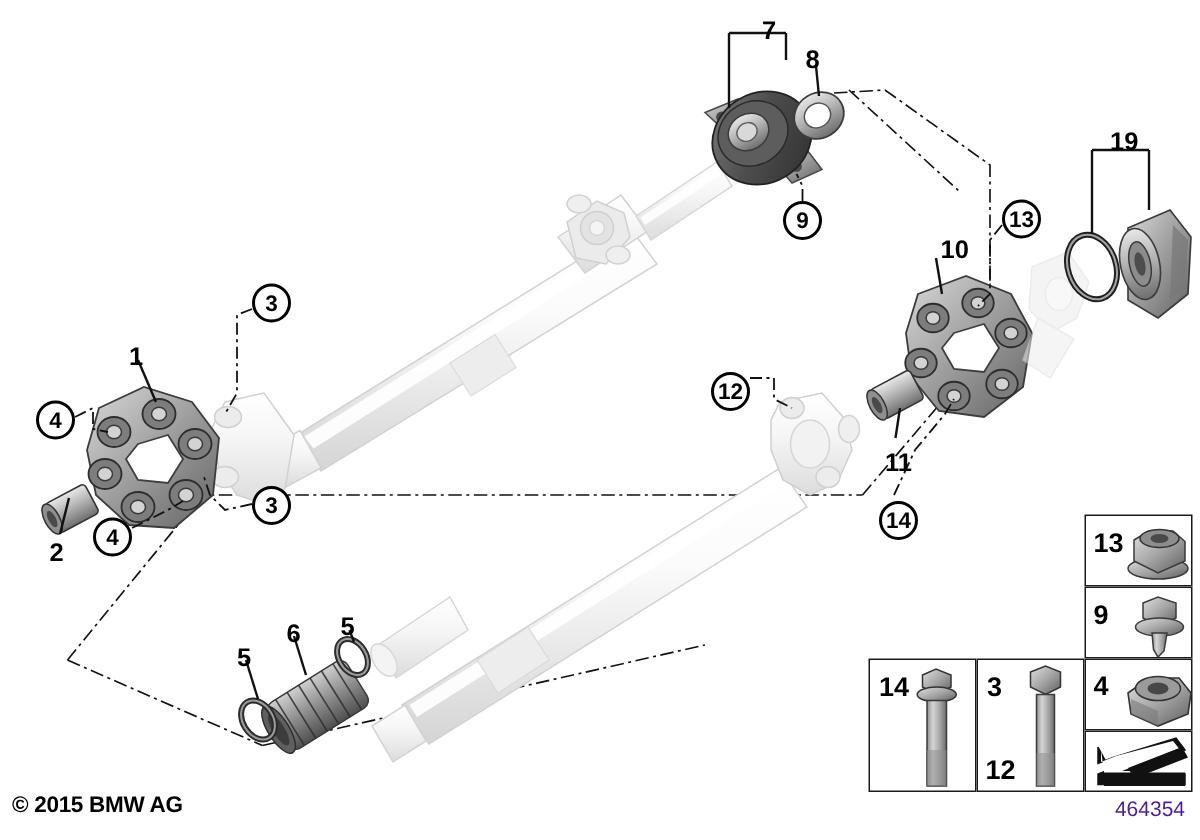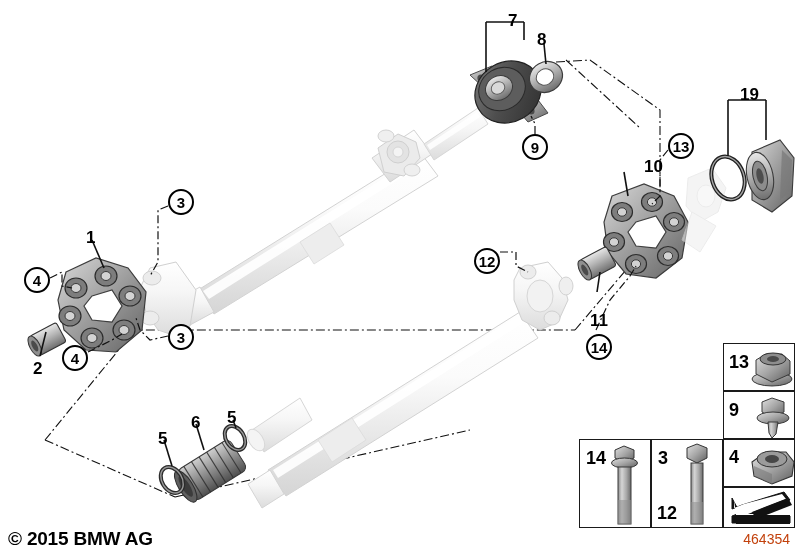--- a/index.html
+++ b/index.html
@@ -57,31 +57,31 @@
     font-size: 18px;
     color: #000;
   }
   
   .copyright {
     position: absolute;
     left: 8px;
     top: 528px;
     font-family: "Liberation Sans", sans-serif;
     font-weight: bold;
-    font-size: 19px;
+    font-size: 15px;
     color: #000;
     letter-spacing: -0.2px;
   }
   .diagram-id {
     position: absolute;
     right: 10px;
     top: 531px;
     font-family: "Liberation Sans", sans-serif;
     font-size: 14px;
-    color: #c2410c;
+    color: #4c1d95;
   }
   svg.layer {
     position: absolute;
     left: 0;
     top: 0;
     width: 800px;
     height: 560px;
   }
 </style>
 </head>
@@ -373,22 +373,22 @@
   <div class="num-circle" style="left:168px; top:189px;">3</div>
   <div class="num-circle" style="left:168px; top:324px;">3</div>
   <div class="num-circle" style="left:24px; top:267px;">4</div>
   <div class="num-circle" style="left:62px; top:345px;">4</div>
   <div class="num" style="left:158px; top:430px;">5</div>
   <div class="num" style="left:227px; top:409px;">5</div>
   <div class="num" style="left:191px; top:414px;">6</div>
   <div class="num" style="left:508px; top:12px;">7</div>
   <div class="num" style="left:537px; top:31px;">8</div>
   <div class="num-circle" style="left:522px; top:134px;">9</div>
-  <div class="num" style="left:644px; top:158px;">10</div>
-  <div class="num" style="left:590px; top:312px;">11</div>
+  <div class="num" style="left:627px; top:158px;">10</div>
+  <div class="num" style="left:590px; top:300px;">11</div>
   <div class="num-circle" style="left:474px; top:248px;">12</div>
   <div class="num-circle" style="left:668px; top:133px;">13</div>
   <div class="num-circle" style="left:586px; top:334px;">14</div>
   <div class="num" style="left:740px; top:86px;">19</div>
 
   <div class="legend-box" style="left:723px; top:343px; width:72px; height:48px;"></div>
   <div class="legend-num" style="left:729px; top:352px;">13</div>
   <svg class="layer" viewBox="0 0 800 560" style="pointer-events:none;">
     <g>
       <ellipse cx="772" cy="379" rx="20" ry="7" fill="url(#gNut)" stroke="#3a3a3a" stroke-width="1"></ellipse>

